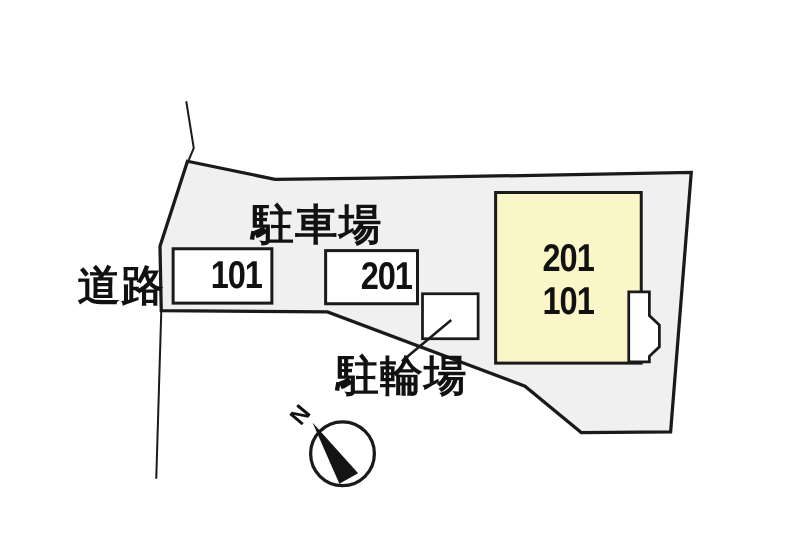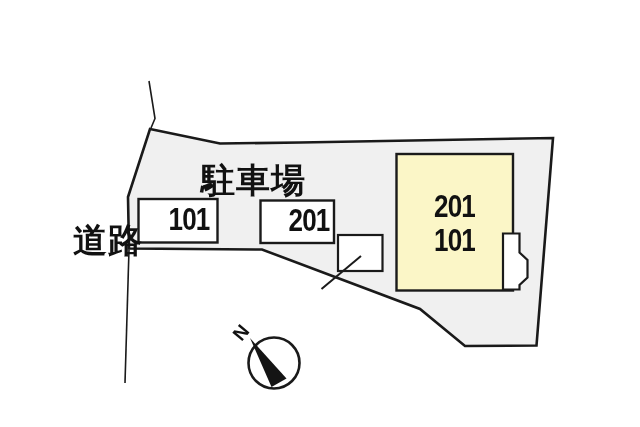--- a/index.html
+++ b/index.html
@@ -40,29 +40,30 @@
     <rect x="260.5" y="200.5" width="73.5" height="42.5" fill="#ffffff" stroke="#1a1a1a" stroke-width="2.4"></rect>
 
     <rect x="338" y="235" width="44.5" height="36" fill="#ffffff" stroke="#1a1a1a" stroke-width="2.2"></rect>
 
     <line x1="321.5" y1="289" x2="361" y2="256" stroke="#1a1a1a" stroke-width="2"></line>
 
     <circle cx="274" cy="363" r="25.5" fill="#ffffff" stroke="#1a1a1a" stroke-width="2.6"></circle>
     <polygon points="250,338 286.5,378.5 271.5,387" fill="#141414"></polygon>
   </svg>
 
-  <div class="lbl lbl-cjk" style="left:62px;top:223px;margin-left:11px;">道路</div>
+  <div class="lbl lbl-cjk" style="left:62px;top:212px;">道路</div>
 
   <div class="lbl lbl-cjk" style="left:201px;top:163px;">駐車場</div>
 
   <div class="lbl lbl-num num-center" style="left:189px;top:204px;">101</div>
 
   <div class="lbl lbl-num num-center" style="left:309px;top:205px;">201</div>
 
   <div class="lbl lbl-num building-nums" style="left:396px;top:190px;">
     <div>201</div>
     <div>101</div>
   </div>
 
+  <div class="lbl lbl-cjk" style="left:269px;top:284px;">駐輪場</div>
 
   <div class="lbl north" style="left:234px;top:323px;">N</div>
 
 </div>
 
 </body></html>

